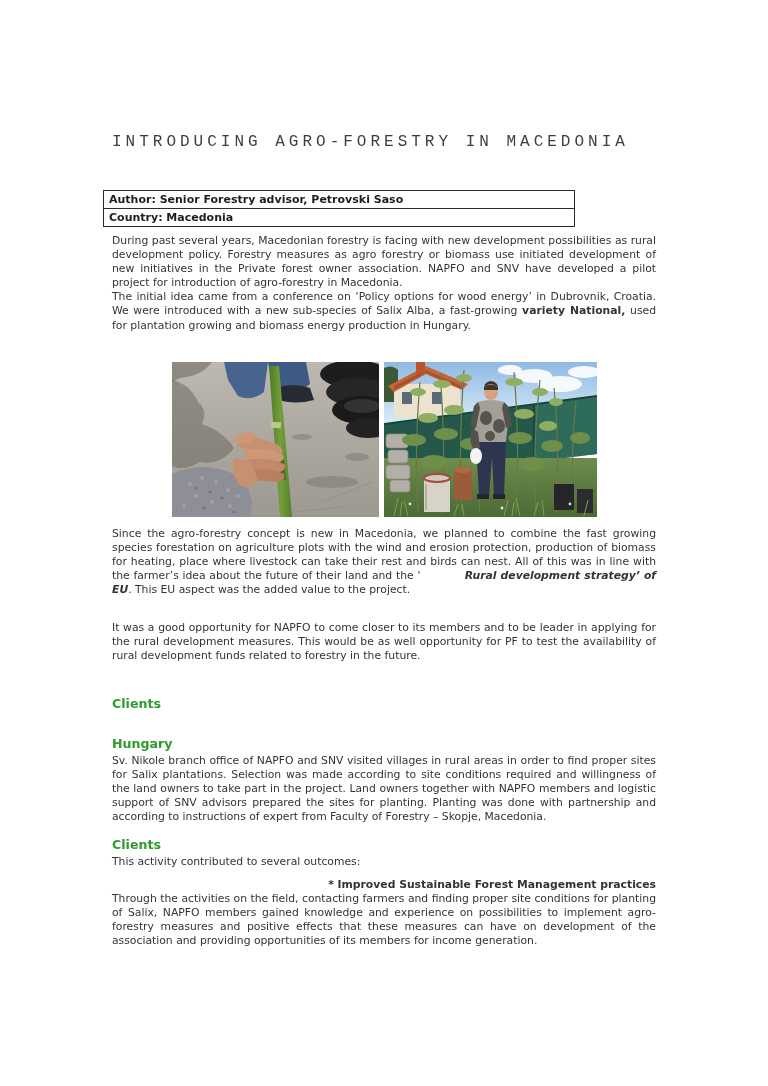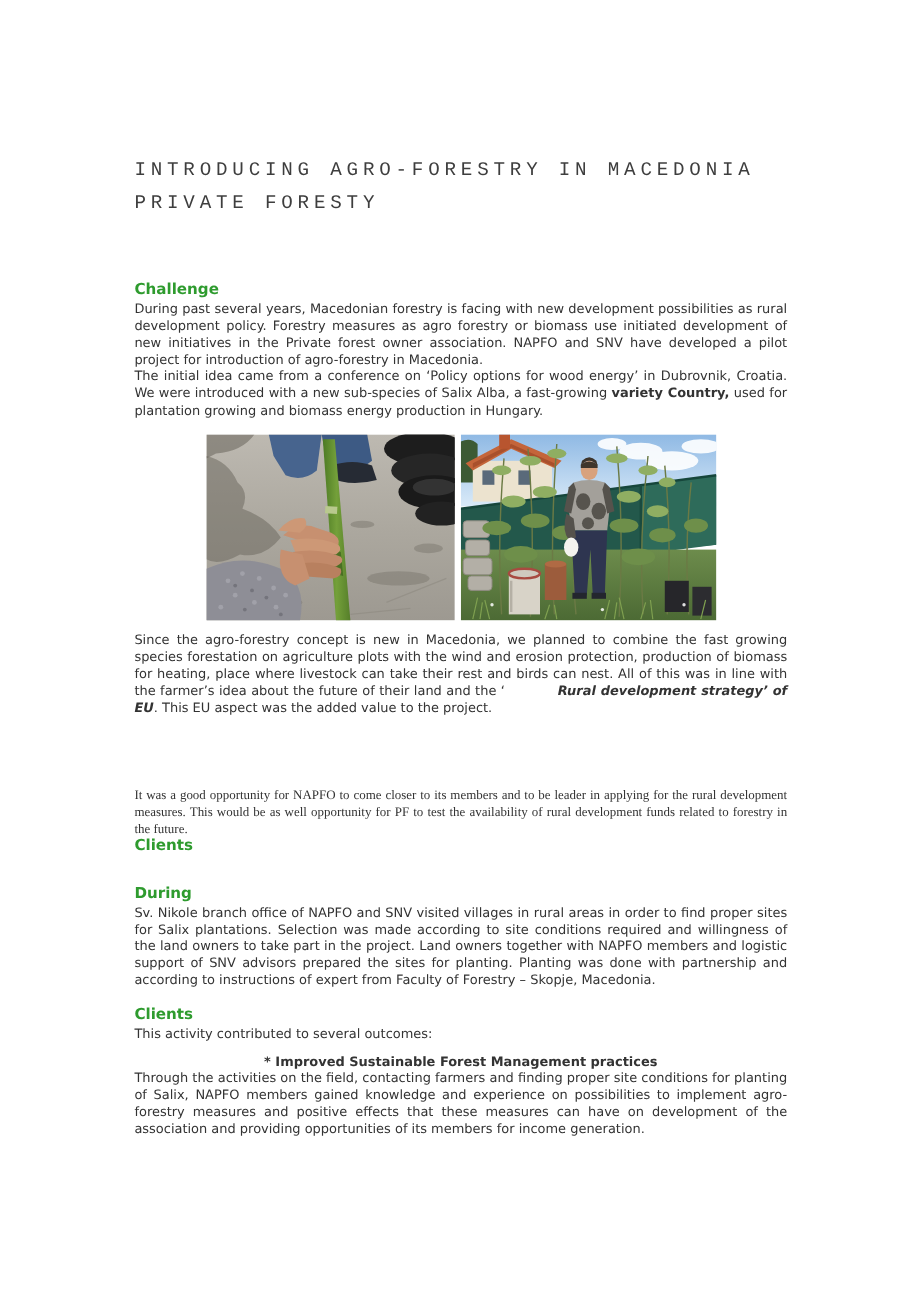--- a/index.html
+++ b/index.html
@@ -30,28 +30,36 @@
   .photos{position:absolute;left:172px;top:362px;display:flex;gap:5px;}
   .photos svg{display:block;}
 </style>
 </head>
 <body>
 
 <div class="page">
 
   <div class="doc-title">
     <div>INTRODUCING AGRO-FORESTRY IN MACEDONIA</div>
-    <div>PRIVATE FORESTY</div>
-  </div>
-
+  </div>
+
+  <table class="meta">
+    <tbody>
+        <tr>
+      <td>Author: Senior Forestry advisor, Petrovski Saso</td>
+    </tr>
+    <tr>
+      <td>Country: Macedonia</td>
+    </tr>
+  </tbody>
+    </table>
 
   <div class="col" style="top:234px;">
-    <h3 class="sec">Challenge</h3>
     <p>During past several years, Macedonian forestry is facing with new development possibilities as rural development policy. Forestry measures as agro forestry or biomass use initiated development of new initiatives in the Private forest owner association. NAPFO and SNV have developed a pilot project for introduction of agro-forestry in Macedonia.</p>
-    <p><span>The initial idea came from a conference on ‘Policy options for wood energy’ in Dubrovnik, Croatia. We were introduced with a new sub-species of Salix Alba, a fast-growing </span><span class="b">variety Country,</span><span> used for plantation growing and biomass energy production in Hungary.</span></p>
+    <p><span>The initial idea came from a conference on ‘Policy options for wood energy’ in Dubrovnik, Croatia. We were introduced with a new sub-species of Salix Alba, a fast-growing </span><span class="b">variety National,</span><span> used for plantation growing and biomass energy production in Hungary.</span></p>
   </div>
 
   <div class="photos">
 
     <figure style="margin:0">
       <svg width="207" height="155" viewBox="0 0 207 155">
         <defs>
           <linearGradient id="concrete" x1="0" y1="0" x2="0" y2="1">
             <stop offset="0" stop-color="#bdb9b1"></stop>
               <stop offset="0.5" stop-color="#aca89f"></stop>
@@ -235,36 +243,36 @@
             <circle cx="186" cy="142" r="1.4"></circle>
         </g>
       </svg>
     </figure>
   </div>
 
   <div class="col" style="top:527px;">
     <p><span>Since the agro-forestry concept is new in Macedonia, we planned to combine the fast growing species forestation on agriculture plots with the wind and erosion protection, production of biomass for heating, place where livestock can take their rest and birds can nest. All of this was in line with the farmer’s idea about the future of their land and the ‘</span><span class="bi">Rural development strategy’ of EU</span><span>. This EU aspect was the added value to the project.</span></p>
   </div>
 
-  <div class="col" style="top:656px;font-family:Liberation Serif, serif;">
+  <div class="col" style="top:621px;">
     <p>It was a good opportunity for NAPFO to come closer to its members and to be leader in applying for the rural development measures. This would be as well opportunity for PF to test the availability of rural development funds related to forestry in the future.</p>
   </div>
 
   <div class="col" style="top:666px;margin-top:31px;">
     <h3 class="sec">Clients</h3>
   </div>
 
   <div class="col" style="top:737px;">
-    <h3 class="sec">During</h3>
+    <h3 class="sec">Hungary</h3>
     <p>Sv. Nikole branch office of NAPFO and SNV visited villages in rural areas in order to find proper sites for Salix plantations. Selection was made according to site conditions required and willingness of the land owners to take part in the project. Land owners together with NAPFO members and logistic support of SNV advisors prepared the sites for planting. Planting was done with partnership and according to instructions of expert from Faculty of Forestry – Skopje, Macedonia.</p>
   </div>
 
   <div class="col" style="top:838px;">
     <h3 class="sec">Clients</h3>
     <p>This activity contributed to several outcomes:</p>
   </div>
 
   <div class="col" style="top:878px;">
-    <p class="b" style="text-align:center">* Improved Sustainable Forest Management practices</p>
+    <p class="b" style="text-align:right">* Improved Sustainable Forest Management practices</p>
     <p>Through the activities on the field, contacting farmers and finding proper site conditions for planting of Salix, NAPFO members gained knowledge and experience on possibilities to implement agro-forestry measures and positive effects that these measures can have on development of the association and providing opportunities of its members for income generation.</p>
   </div>
 
 </div>
 
 </body></html>

